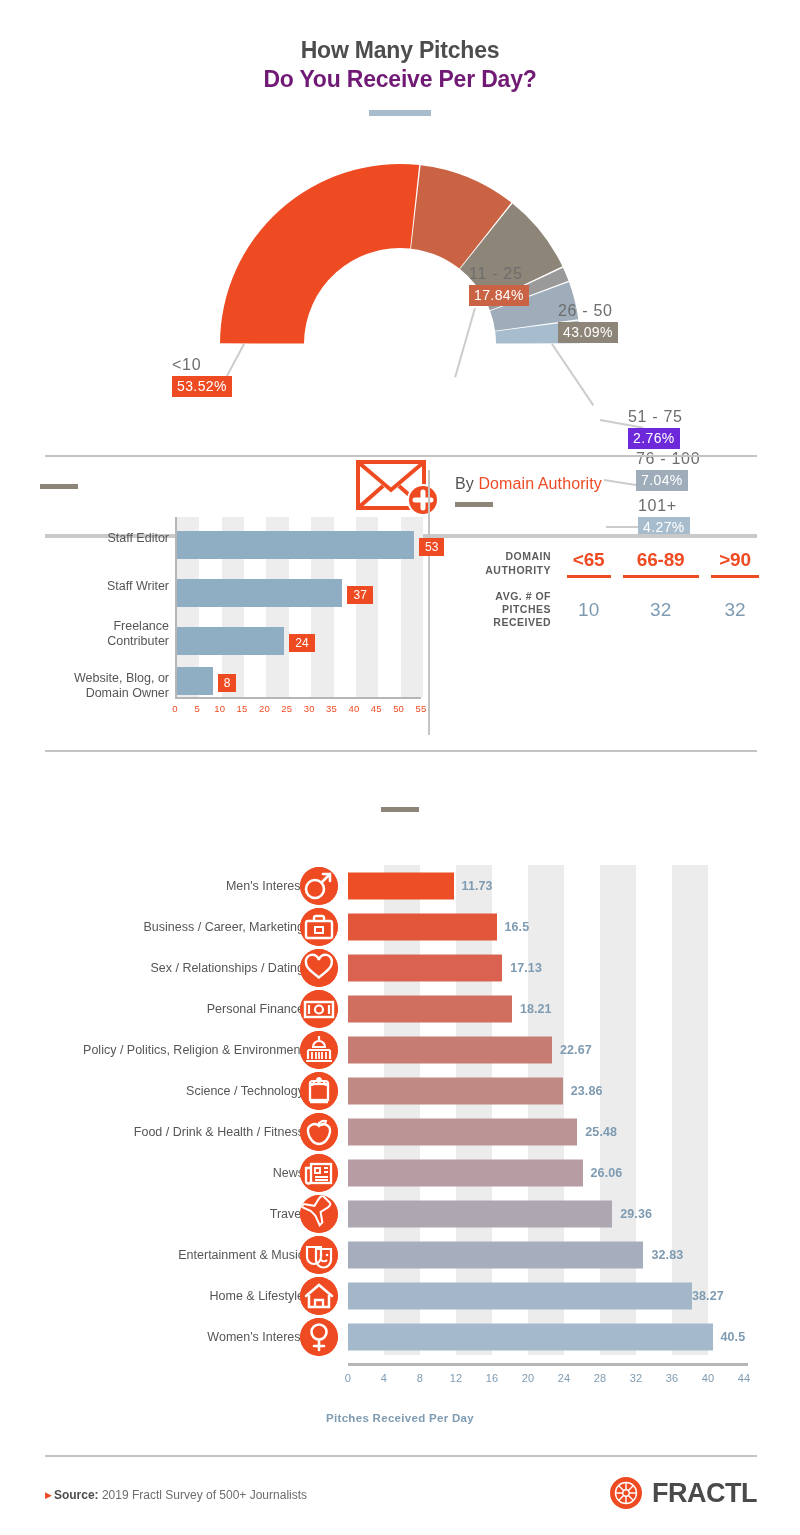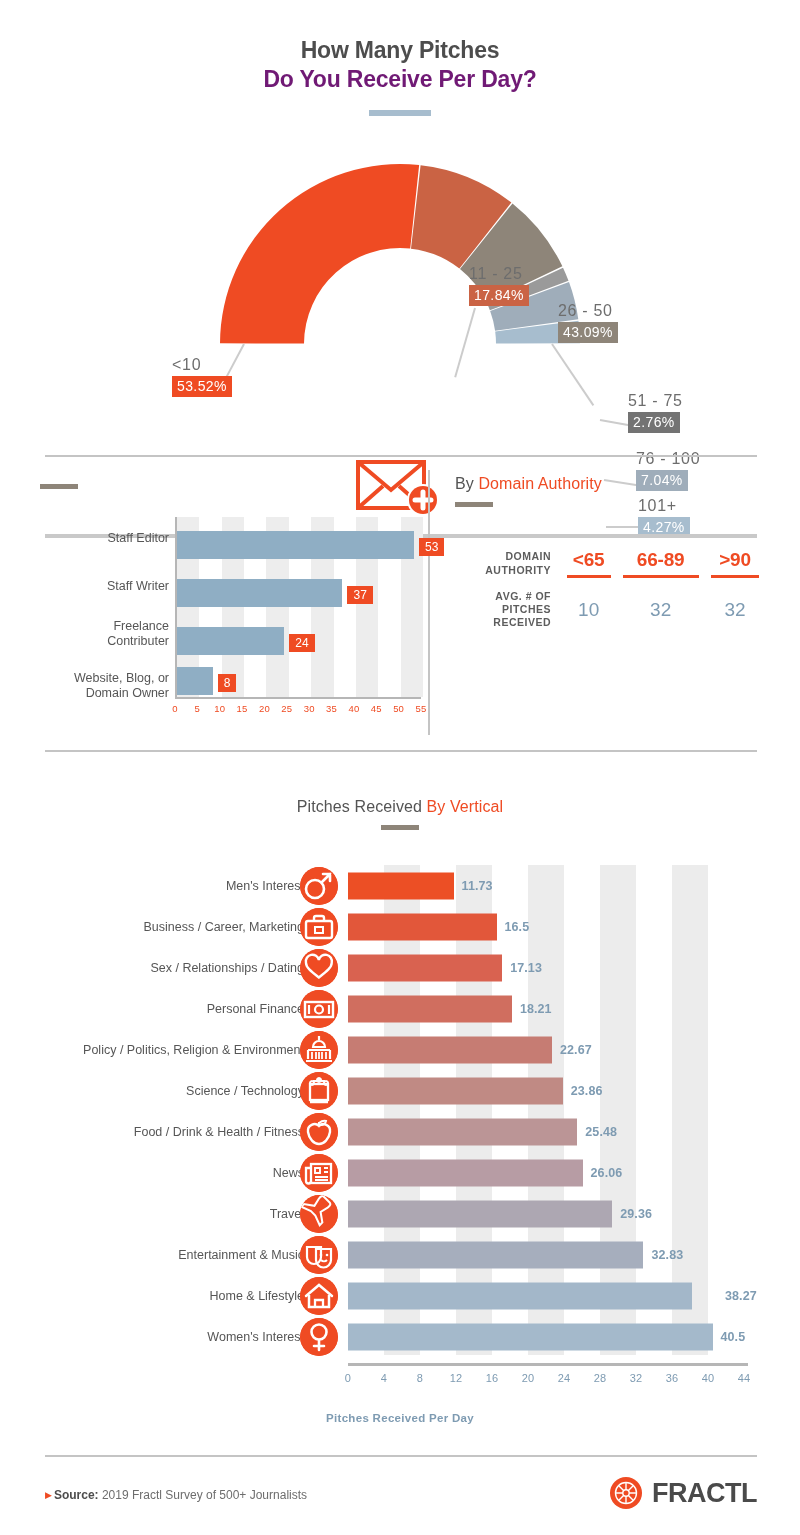--- a/index.html
+++ b/index.html
@@ -182,23 +182,23 @@
   <div class="dlabel" style="left:469px;top:143px;">
     <div class="dl-name">11 - 25</div>
     <div class="dl-val" style="background:#ca6344;">17.84%</div>
   </div>
 
   <div class="dlabel" style="left:558px;top:180px;">
     <div class="dl-name">26 - 50</div>
     <div class="dl-val" style="background:#8e8579;">43.09%</div>
   </div>
 
-  <div class="dlabel" style="left:628px;top:270px;">
+  <div class="dlabel" style="left:628px;top:286px;">
     <div class="dl-name">51 - 75</div>
-    <div class="dl-val" style="background:#737373;">2.76%</div>
+    <div class="dl-val" style="background:#6d28d9;">2.76%</div>
   </div>
 
   <div class="dlabel" style="left:636px;top:328px;">
     <div class="dl-name">76 - 100</div>
     <div class="dl-val" style="background:#9fadba;">7.04%</div>
   </div>
 
   <div class="dlabel" style="left:638px;top:375px;">
     <div class="dl-name">101+</div>
     <div class="dl-val" style="background:#a7bdce;">4.27%</div>
@@ -301,23 +301,20 @@
       <td class="da-rowlabel" style="padding-top:10px;">AVG. # OF PITCHES RECEIVED</td>
       <td class="da-val">10</td>
       <td class="da-val">32</td>
       <td class="da-val">32</td>
     </tr>
   </tbody>
     </table>
 </div>
 
 <div class="vert-head">
-  <div class="sub-head">
-    <span>Pitches Received </span><span class="accent">By Vertical</span>
-  </div>
   <div class="sub-rule"></div>
 </div>
 
 <div class="vert-chart">
   <div class="vplot">
     <div class="vstripes" id="vert-stripes">
         <div class="vstripe" style="left: 36px;"></div>
         <div class="vstripe" style="left: 108px;"></div>
         <div class="vstripe" style="left: 180px;"></div>
         <div class="vstripe" style="left: 252px;"></div>
@@ -434,21 +431,21 @@
       </div>
       <div class="vrow" style="top: 410px;">
         <div class="vrow-label">Home &amp; Lifestyle</div>
         <svg class="vicon" viewBox="0 0 38 38">
           <circle cx="19" cy="19" r="19" fill="#ef4b23"></circle>
           <path d="M6 19 L19 8 L32 19" fill="none" stroke="#fff" stroke-width="2.5" stroke-linecap="round"></path>
           <path d="M9 18 v12 h20 v-12" fill="none" stroke="#fff" stroke-width="2.5"></path>
           <path d="M15 30 v-7 h8 v7" fill="none" stroke="#fff" stroke-width="2.3"></path>
         </svg>
         <div class="vbar" style="width: 344.43px; background: rgb(163, 183, 201);"></div>
-        <div class="vval" style="left: 725px;">38.27</div>
+        <div class="vval" style="left: 692px;">38.27</div>
       </div>
       <div class="vrow" style="top: 451px;">
         <div class="vrow-label">Women's Interest</div>
         <svg class="vicon" viewBox="0 0 38 38">
           <circle cx="19" cy="19" r="19" fill="#ef4b23"></circle>
           <circle cx="19" cy="14" r="7.5" fill="none" stroke="#fff" stroke-width="2.6"></circle>
           <path d="M19 22 v10 M14 28 h10" fill="none" stroke="#fff" stroke-width="2.6" stroke-linecap="round"></path>
         </svg>
         <div class="vbar" style="width: 364.5px; background: rgb(164, 185, 203);"></div>
         <div class="vval" style="left: 720.5px;">40.5</div>

